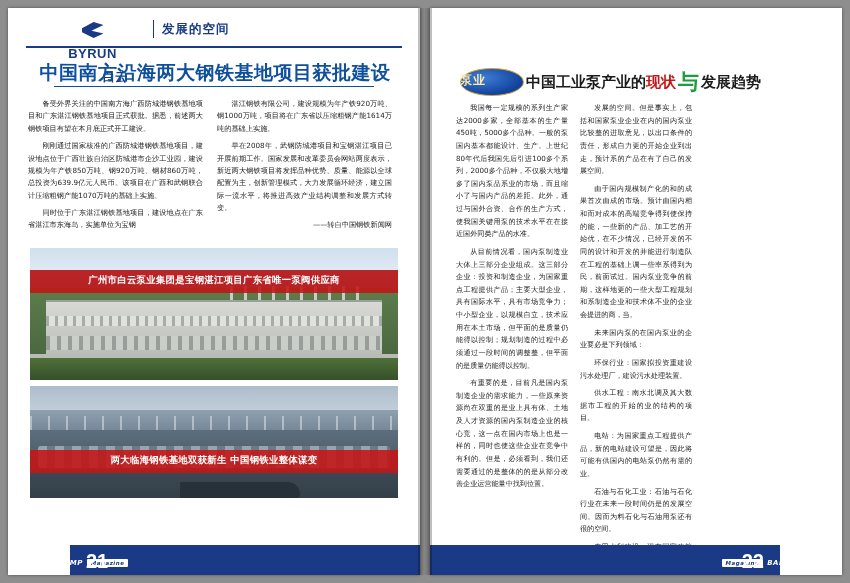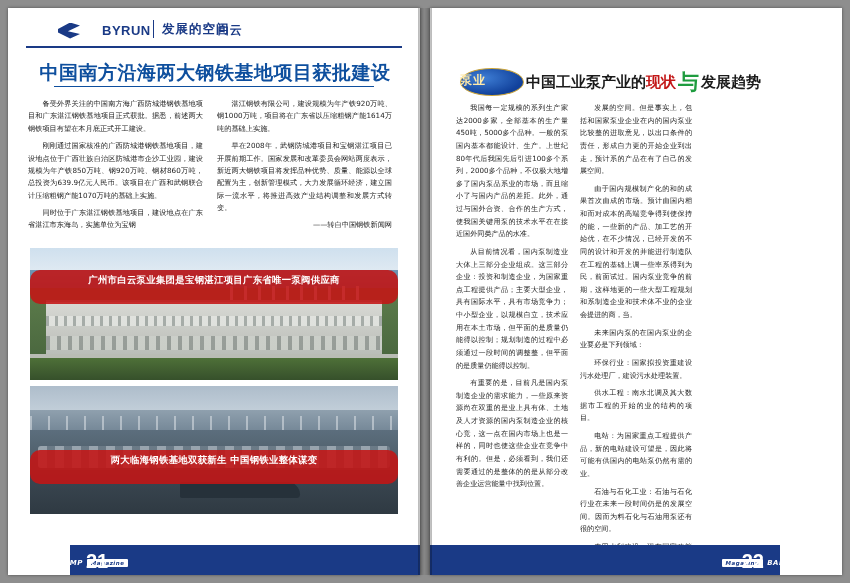--- a/index.html
+++ b/index.html
@@ -26,21 +26,21 @@
   
   .lp-header{
     position:absolute;left:0;top:0;width:100%;height:40px;
     border-bottom:none;
   }
   .hdr-rule{
     position:absolute;left:18px;right:18px;top:38px;height:2px;
     background:#1a3a86;
   }
   .logo-wrap{
-    position:absolute;left:50px;top:14px;display:flex;align-items:center;gap:22px;
+    position:absolute;left:50px;top:14px;display:flex;align-items:center;gap:8px;flex-direction:column;
   }
   .logo-mark{
     width:22px;height:16px;
     background:#1a3a86;
     clip-path:polygon(0 40%,55% 0,100% 18%,45% 55%,100% 72%,55% 100%,0 62%);
   }
   .logo-text{
     font-size:13px;font-weight:bold;color:#1a3a86;letter-spacing:.5px;
     font-family:"Liberation Sans",sans-serif;
   }
@@ -80,21 +80,21 @@
     text-align:right;font-size:7.2px;color:#1d1d1d;margin-top:4px;
   }
 
   
   .photo-top{
     position:absolute;left:22px;top:240px;width:368px;height:132px;
     overflow:hidden;
     background:linear-gradient(#bfd6e8,#8fb4cf);
   }
   .photo-bottom{
-    position:absolute;left:22px;top:378px;width:368px;height:128px;
+    position:absolute;left:22px;top:378px;width:368px;height:112px;
     overflow:hidden;
     background:linear-gradient(#7e93a6,#3e4c5a);
   }
   
   .sky{position:absolute;left:0;top:0;width:100%;height:34px;
        background:linear-gradient(#cfe0ee,#e7eef4);}
   .water{position:absolute;left:0;top:22px;width:100%;height:24px;
        background:linear-gradient(#6f97b5,#53788f);}
   .land{position:absolute;left:0;top:40px;width:100%;height:92px;
        background:linear-gradient(#5d7d4c,#44603a);}
@@ -133,23 +133,22 @@
        border-radius:3px;}
   .ship{position:absolute;left:150px;top:96px;width:120px;height:16px;
        background:#26313a;border-radius:2px 14px 4px 2px;}
 
   .banner-red{
     position:absolute;left:0;width:100%;
     background:rgba(196,20,20,.88);
     color:#ffffff;font-weight:bold;
     font-size:9.4px;letter-spacing:.3px;
     text-align:center;
-    padding:4px 0 17px 0;
+    padding:4px 0 6px 0;
     box-sizing:border-box;
-    border-radius:10px;
   }
   .banner-top{top:22px;}
   .banner-bot{top:64px;}
 
   
   .footer-bar{
     position:absolute;bottom:0;left:0;width:100%;height:30px;
     background:#1a3a86;
   }
   .footer-bar.alt{background:#1a3a86;}

